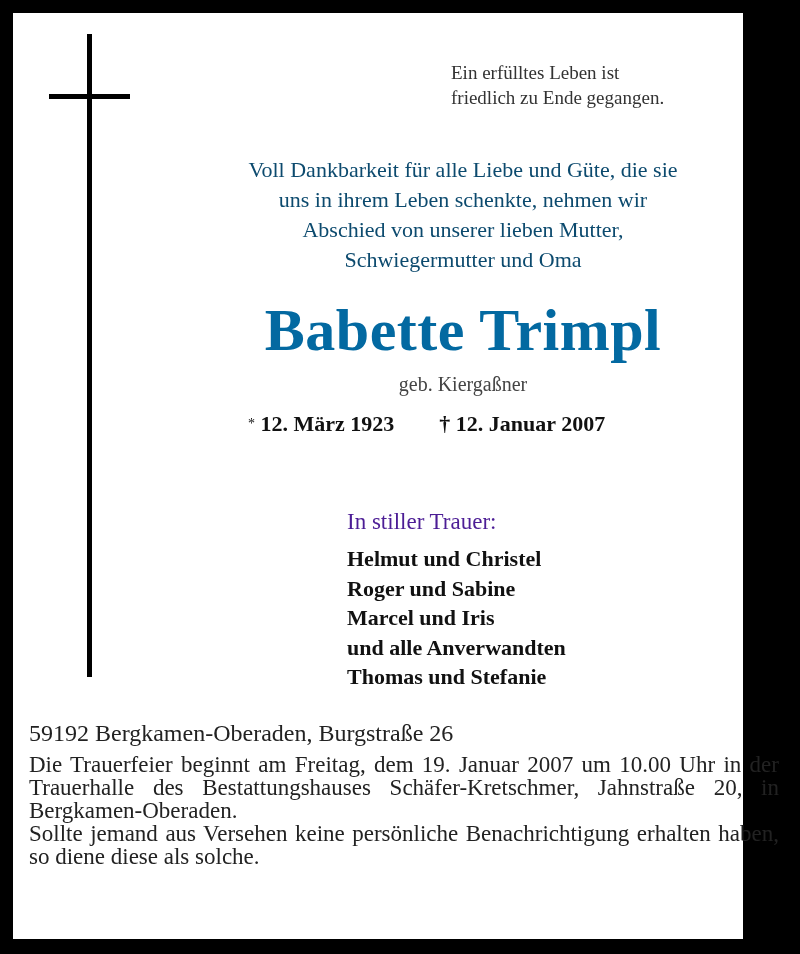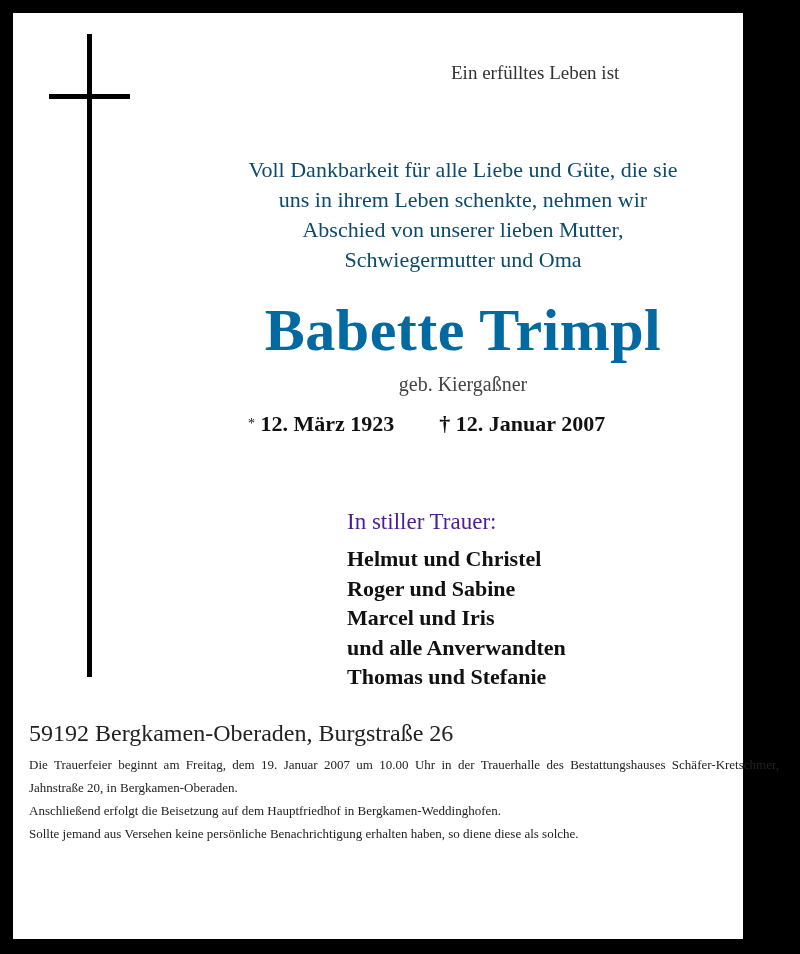--- a/index.html
+++ b/index.html
@@ -11,32 +11,33 @@
   .motto { position:absolute; left:438px; top:47px; font-size:19px; line-height:25px; color:#333; }
   .intro { position:absolute; left:130px; top:142px; width:640px; text-align:center; font-size:22px; line-height:30px; color:#0c4a6e; }
   .name { position:absolute; left:130px; top:282px; width:640px; text-align:center; font-size:60px; font-weight:bold; line-height:70px; color:#0369a1; letter-spacing:0.5px; }
   .maiden { position:absolute; left:130px; top:358px; width:640px; text-align:center; font-size:20px; line-height:26px; color:#444; }
   .dates { position:absolute; left:235px; top:396px; font-size:22px; font-weight:bold; line-height:30px; color:#111; white-space:nowrap; }
   .dates .gap { display:inline-block; width:34px; }
   .dates .star { font-size:14px; vertical-align:top; font-weight:normal; }
   .mourn-h { position:absolute; left:334px; top:494px; font-size:23px; line-height:30px; color:#4c1d95; }
   .mourners { position:absolute; left:334px; top:531px; font-size:22px; font-weight:bold; line-height:29.5px; color:#111; }
   .address { position:absolute; left:16px; top:706px; font-size:24px; line-height:28px; color:#222; white-space:nowrap; }
-  .info { position:absolute; left:16px; top:740px; width:750px; font-size:13px; line-height:23px; color:#222; text-align:justify; }
+  .info { position:absolute; left:16px; top:740px; width:750px; font-size:23px; line-height:23px; color:#222; text-align:justify; }
   .info p { margin:0; }
 </style>
 </head>
 <body>
 
 <div class="sheet serif">
   <div class="cross-v"></div>
   <div class="cross-h"></div>
 
   <div class="motto">
     <div>Ein erfülltes Leben ist</div>
+    <div>friedlich zu Ende gegangen.</div>
   </div>
 
   <div class="intro">
     <div>Voll Dankbarkeit für alle Liebe und Güte, die sie</div>
     <div>uns in ihrem Leben schenkte, nehmen wir</div>
     <div>Abschied von unserer lieben Mutter,</div>
     <div>Schwiegermutter und Oma</div>
   </div>
 
   <div class="name">Babette Trimpl</div>
@@ -56,16 +57,15 @@
     <div>Roger und Sabine</div>
     <div>Marcel und Iris</div>
     <div>und alle Anverwandten</div>
     <div>Thomas und Stefanie</div>
   </div>
 
   <div class="address">59192 Bergkamen-Oberaden, Burgstraße 26</div>
 
   <div class="info">
     <p>Die Trauerfeier beginnt am Freitag, dem 19. Januar 2007 um 10.00 Uhr in der Trauerhalle des Bestattungshauses Schäfer-Kretschmer, Jahnstraße 20, in Bergkamen-Oberaden.</p>
-    <p>Anschließend erfolgt die Beisetzung auf dem Hauptfriedhof in Bergkamen-Weddinghofen.</p>
     <p>Sollte jemand aus Versehen keine persönliche Benachrichtigung erhalten haben, so diene diese als solche.</p>
   </div>
 </div>
 
 </body></html>

